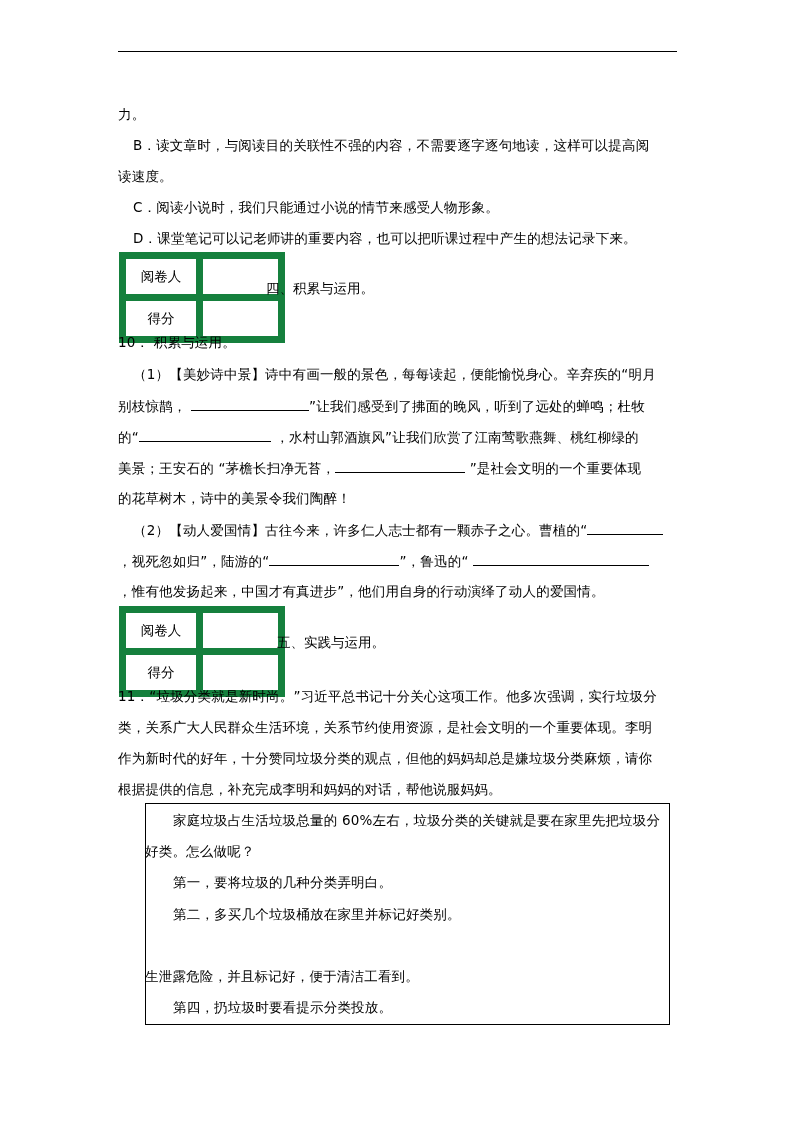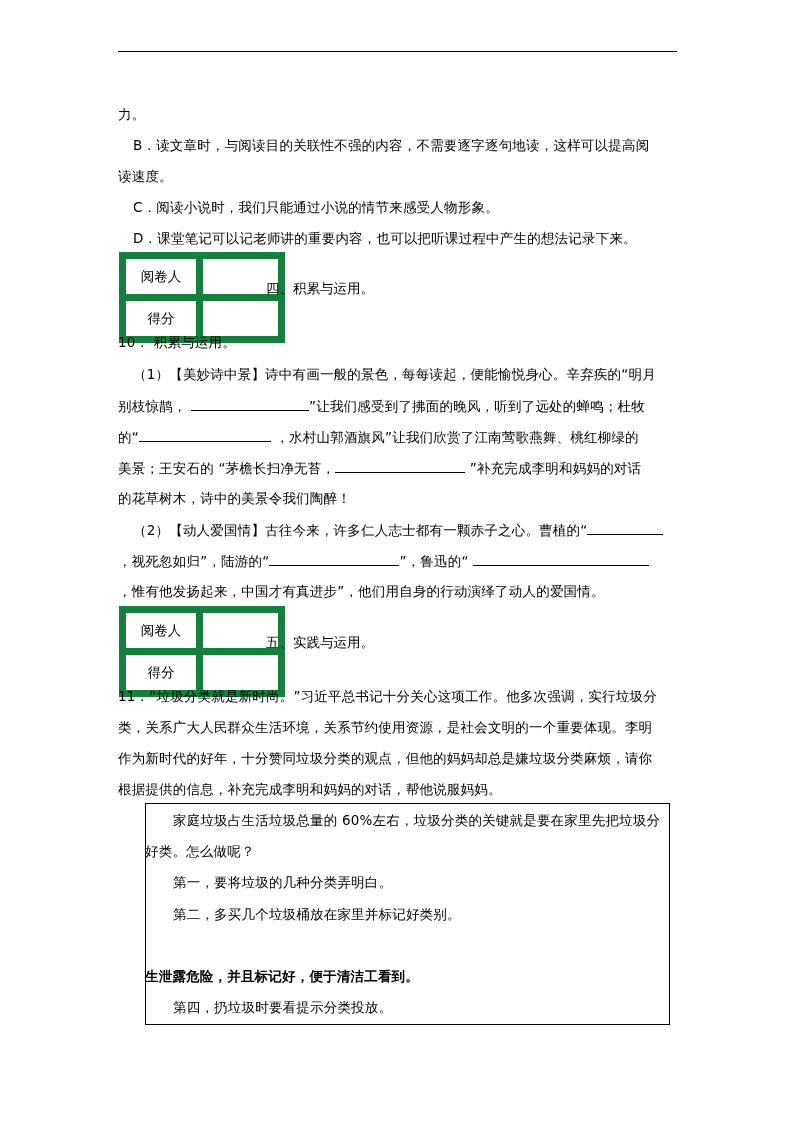--- a/index.html
+++ b/index.html
@@ -44,21 +44,21 @@
 <div class="line" style="top:334px;">10．  积累与运用。</div>
 
 <div class="line" style="top:366px; left:133px;">（1）【美妙诗中景】诗中有画一般的景色，每每读起，便能愉悦身心。辛弃疾的“明月</div>
 <div class="line" style="top:397px;">
   <span>别枝惊鹊，  </span><span class="blank" style="width:118px;"></span><span>”让我们感受到了拂面的晚风，听到了远处的蝉鸣；杜牧</span>
 </div>
 <div class="line" style="top:428px;">
   <span>的“</span><span class="blank" style="width:132px;"></span><span>  ，水村山郭酒旗风”让我们欣赏了江南莺歌燕舞、桃红柳绿的</span>
 </div>
 <div class="line" style="top:459px;">
-  <span>美景；王安石的 “茅檐长扫净无苔，</span><span class="blank" style="width:130px;"></span><span>  ”补充完成李明和妈妈的对话</span>
+  <span>美景；王安石的 “茅檐长扫净无苔，</span><span class="blank" style="width:130px;"></span><span>  ”是社会文明的一个重要体现</span>
 </div>
 <div class="line" style="top:490px;">的花草树木，诗中的美景令我们陶醉！</div>
 
 <div class="line" style="top:521px; left:133px;">
   <span>（2）【动人爱国情】古往今来，许多仁人志士都有一颗赤子之心。曹植的“</span><span class="blank" style="width:76px;"></span>
 </div>
 <div class="line" style="top:552px;">
   <span>，视死忽如归”，陆游的“</span><span class="blank" style="width:130px;"></span><span>”，鲁迅的“ </span><span class="blank" style="width:176px;"></span>
 </div>
 <div class="line" style="top:583px;">，惟有他发扬起来，中国才有真进步”，他们用自身的行动演绎了动人的爱国情。</div>
@@ -68,27 +68,27 @@
       <tr>
     <td class="lbl">阅卷人</td>
     <td class="val"></td>
   </tr>
   <tr>
     <td class="lbl">得分</td>
     <td class="val"></td>
   </tr>
 </tbody>
   </table>
-<div class="section-title" style="left:266px; top:634px;">五、实践与运用。</div>
+<div class="section-title" style="left:277px; top:634px;">五、实践与运用。</div>
 
 <div class="line" style="top:688px;">11．“垃圾分类就是新时尚。”习近平总书记十分关心这项工作。他多次强调，实行垃圾分</div>
 <div class="line" style="top:719px;">类，关系广大人民群众生活环境，关系节约使用资源，是社会文明的一个重要体现。李明</div>
 <div class="line" style="top:750px;">作为新时代的好年，十分赞同垃圾分类的观点，但他的妈妈却总是嫌垃圾分类麻烦，请你</div>
 <div class="line" style="top:781px;">根据提供的信息，补充完成李明和妈妈的对话，帮他说服妈妈。</div>
 
 <div class="info-box">
   <div class="box-line" style="left:27px; top:8px;">家庭垃圾占生活垃圾总量的 60%左右，垃圾分类的关键就是要在家里先把垃圾分</div>
   <div class="box-line" style="left:-1px; top:39px;">好类。怎么做呢？</div>
   <div class="box-line" style="left:27px; top:70px;">第一，要将垃圾的几种分类弄明白。</div>
   <div class="box-line" style="left:27px; top:102px;">第二，多买几个垃圾桶放在家里并标记好类别。</div>
-  <div class="box-line" style="left:-1px; top:164px;font-weight:bold;">生泄露危险，并且标记好，便于清洁工看到。</div>
+  <div class="box-line" style="left:-1px; top:164px;">生泄露危险，并且标记好，便于清洁工看到。</div>
   <div class="box-line" style="left:27px; top:195px;">第四，扔垃圾时要看提示分类投放。</div>
 </div>
 
 </body></html>

